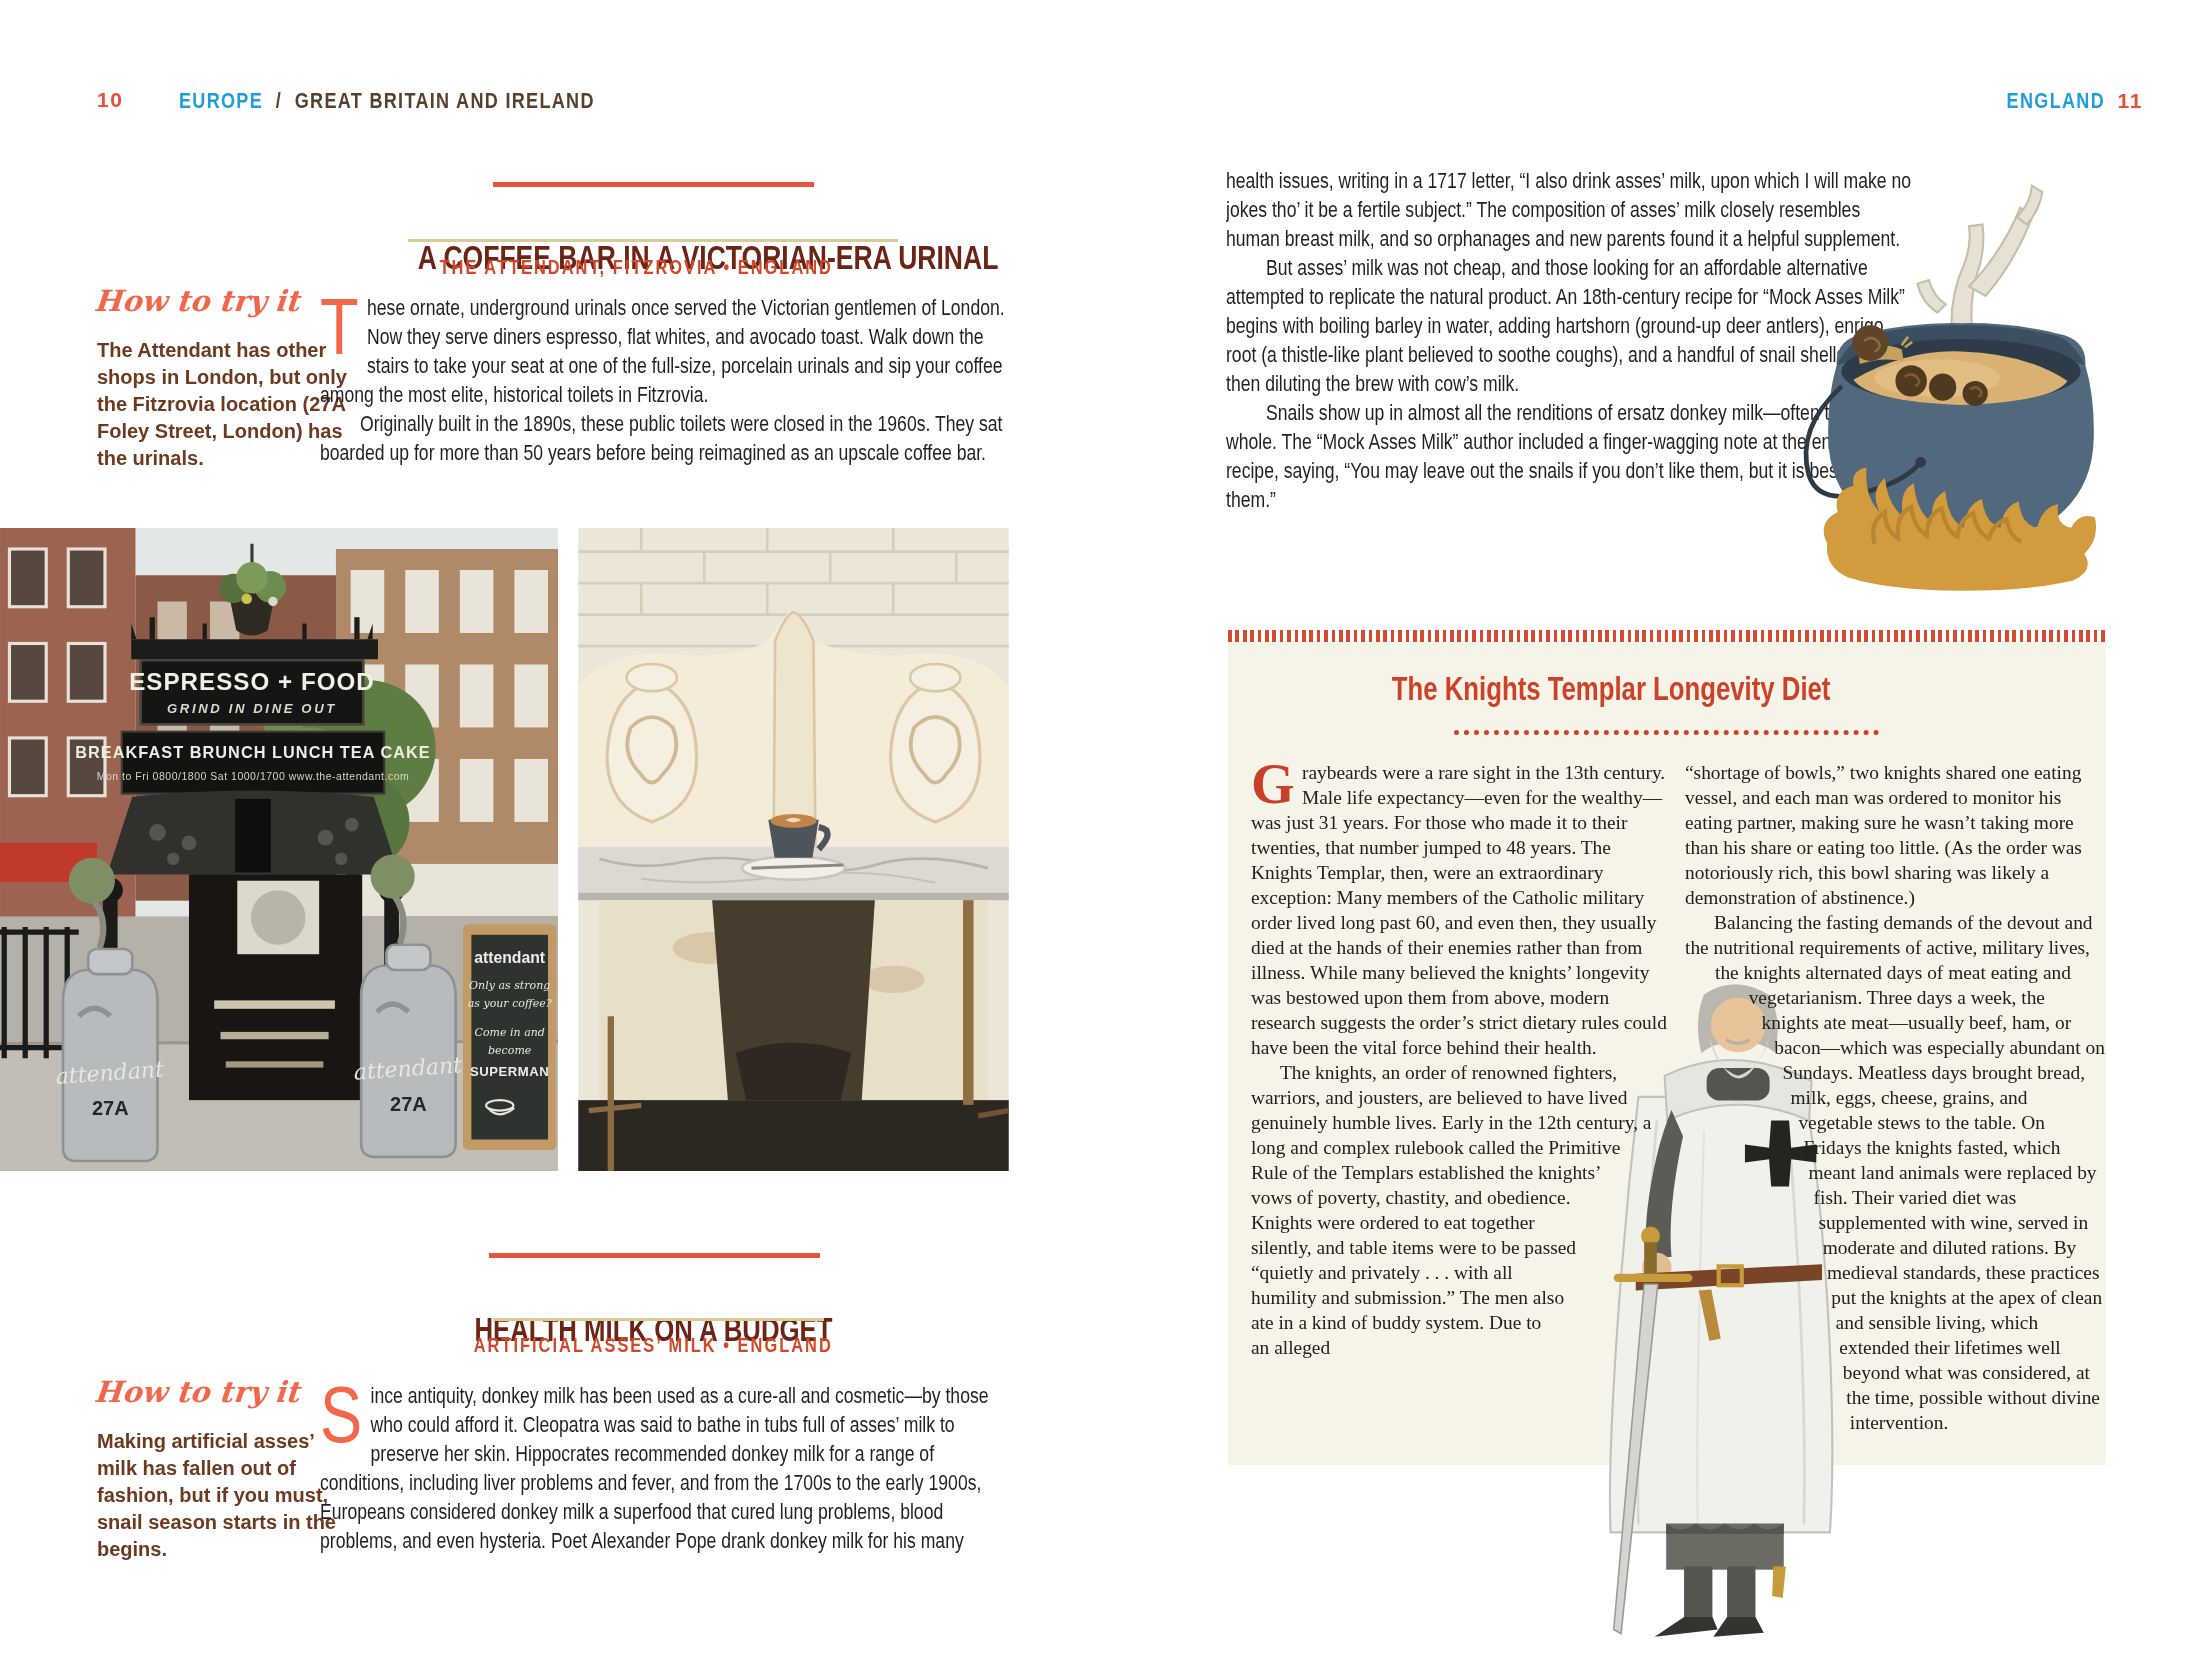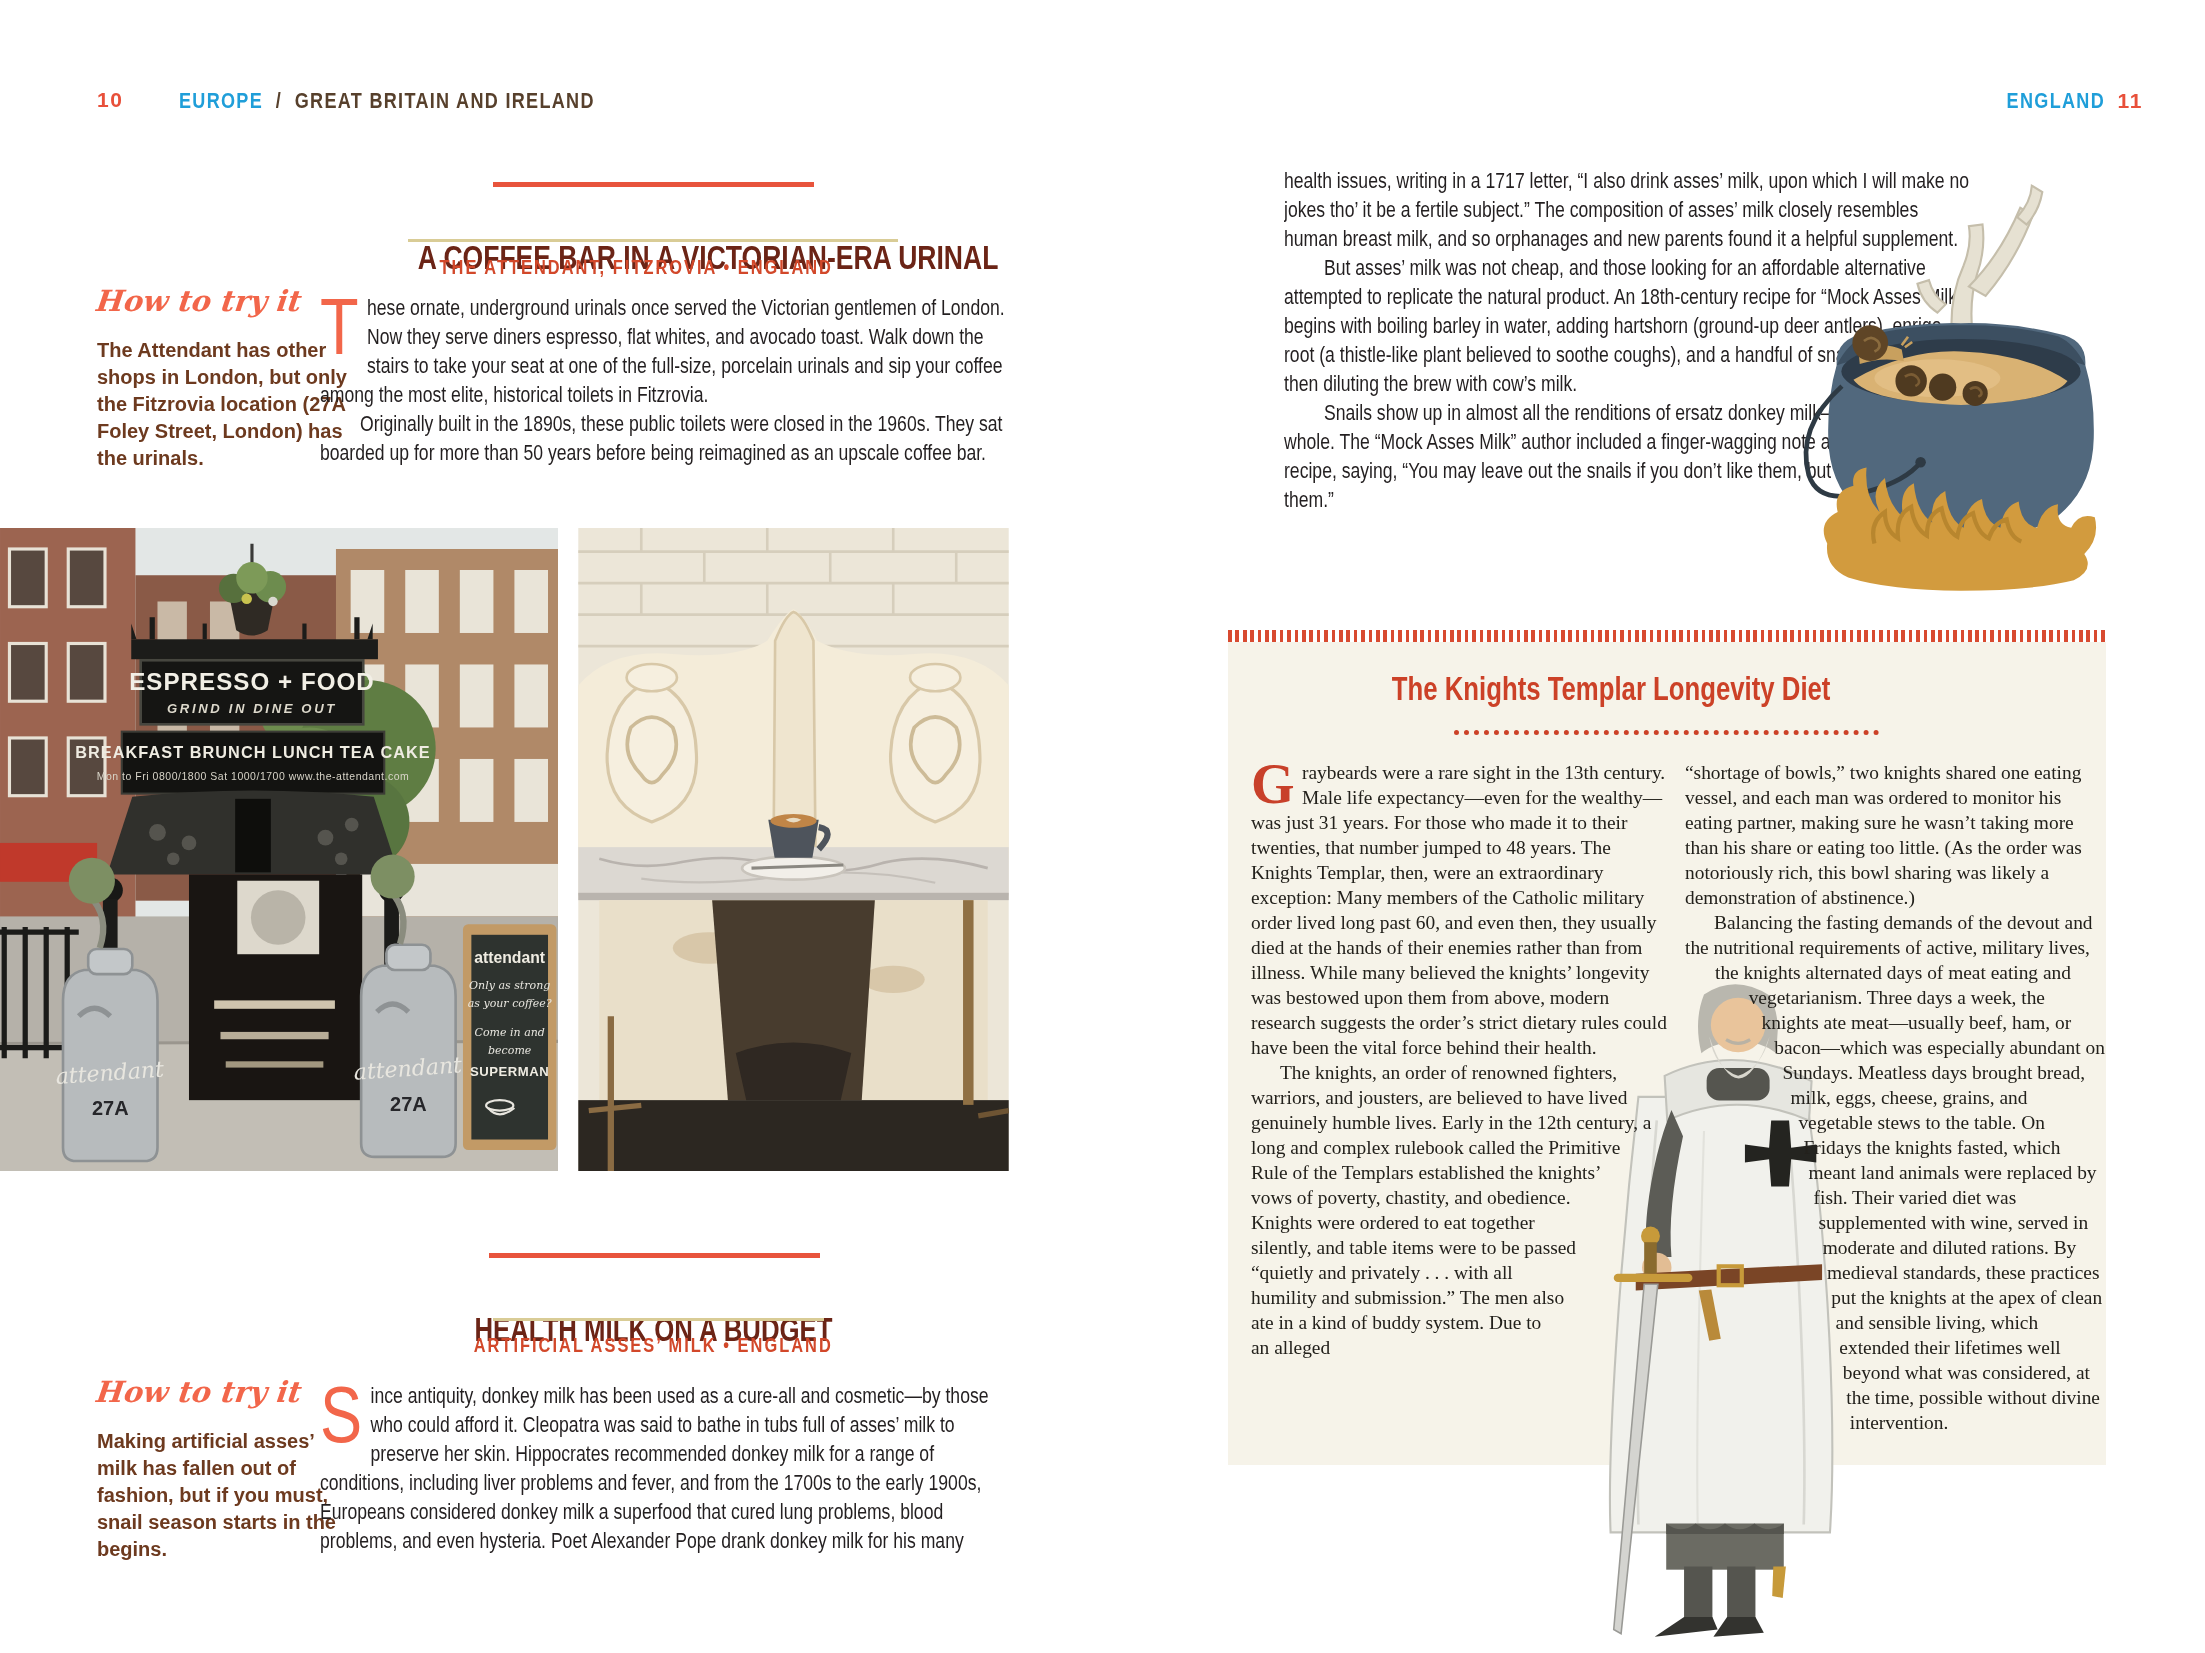--- a/index.html
+++ b/index.html
@@ -315,21 +315,21 @@
     <div class="bodywrap">
       <p><span class="dropcap">S</span><span>ince antiquity, donkey milk has been used as a cure-all and cosmetic—by those who could afford it. Cleopatra was said to bathe in tubs full of asses’ milk to preserve her skin. Hippocrates recommended donkey milk for a range of conditions, including liver problems and fever, and from the 1700s to the early 1900s, Europeans considered donkey milk a superfood that cured lung problems, blood problems, and even hysteria. Poet Alexander Pope drank donkey milk for his many</span></p>
     </div>
   </div>
 
   <div class="abs hdr hdr-right">
     <span class="condR kicker-blue">ENGLAND</span>
     <span class="pagenum">11</span>
   </div>
 
-  <div class="abs" style="left:1284px; top:166px; width:690px; height:462px; overflow:hidden;">
+  <div class="abs" style="left:1226px; top:166px; width:690px; height:462px; overflow:hidden;">
     <div class="bodywrap">
       <p>health issues, writing in a 1717 letter, “I also drink asses’ milk, upon which I will make no jokes tho’ it be a fertile subject.” The composition of asses’ milk closely resembles human breast milk, and so orphanages and new parents found it a helpful supplement.</p>
       <p class="indent">But asses’ milk was not cheap, and those looking for an affordable alternative attempted to replicate the natural product. An 18th-century recipe for “Mock Asses Milk” begins with boiling barley in water, adding hartshorn (ground-up deer antlers), enrigo root (a thistle-like plant believed to soothe coughs), and a handful of snail shells, and then diluting the brew with cow’s milk.</p>
       <p class="indent">Snails show up in almost all the renditions of ersatz donkey milk—often tossed in whole. The “Mock Asses Milk” author included a finger-wagging note at the end of his recipe, saying, “You may leave out the snails if you don’t like them, but it is best to use them.”</p>
     </div>
   </div>
 
   <svg class="abs" style="left:1780px; top:176px;" width="362" height="415" viewBox="0 0 690 790">
 
     <g>

